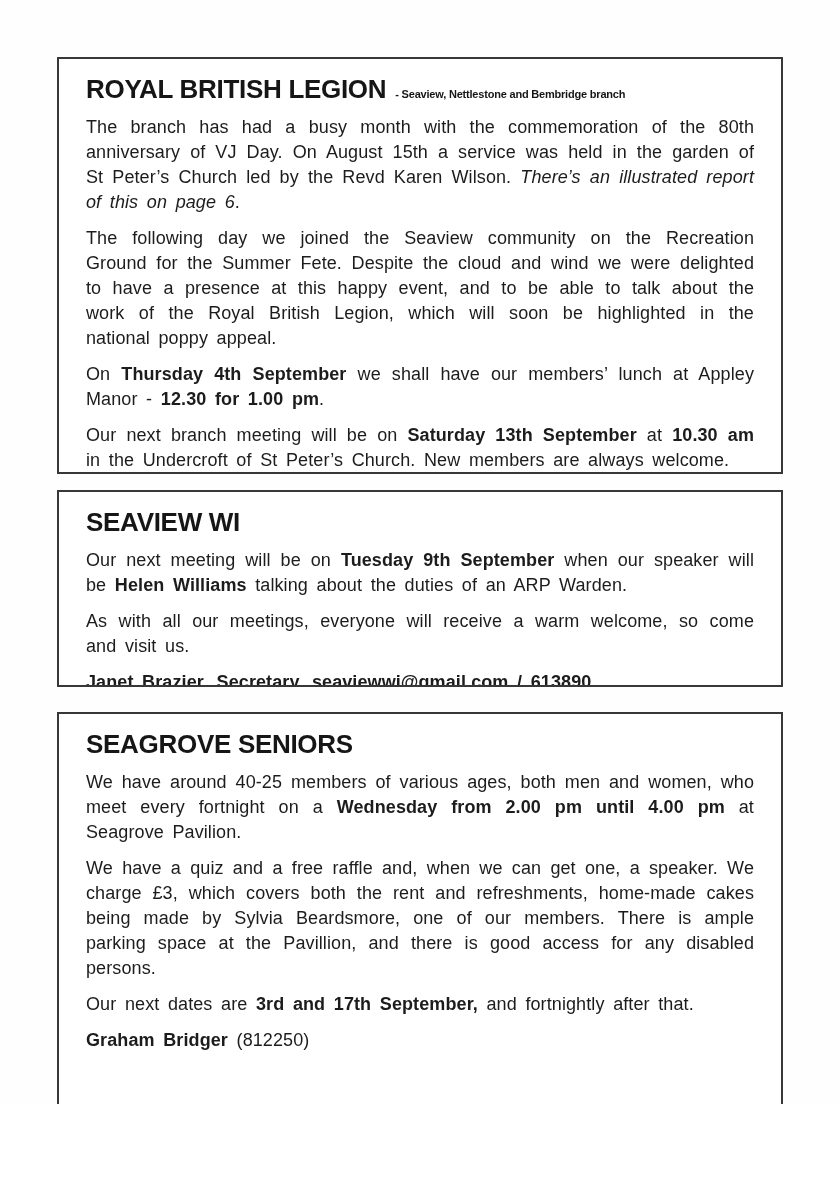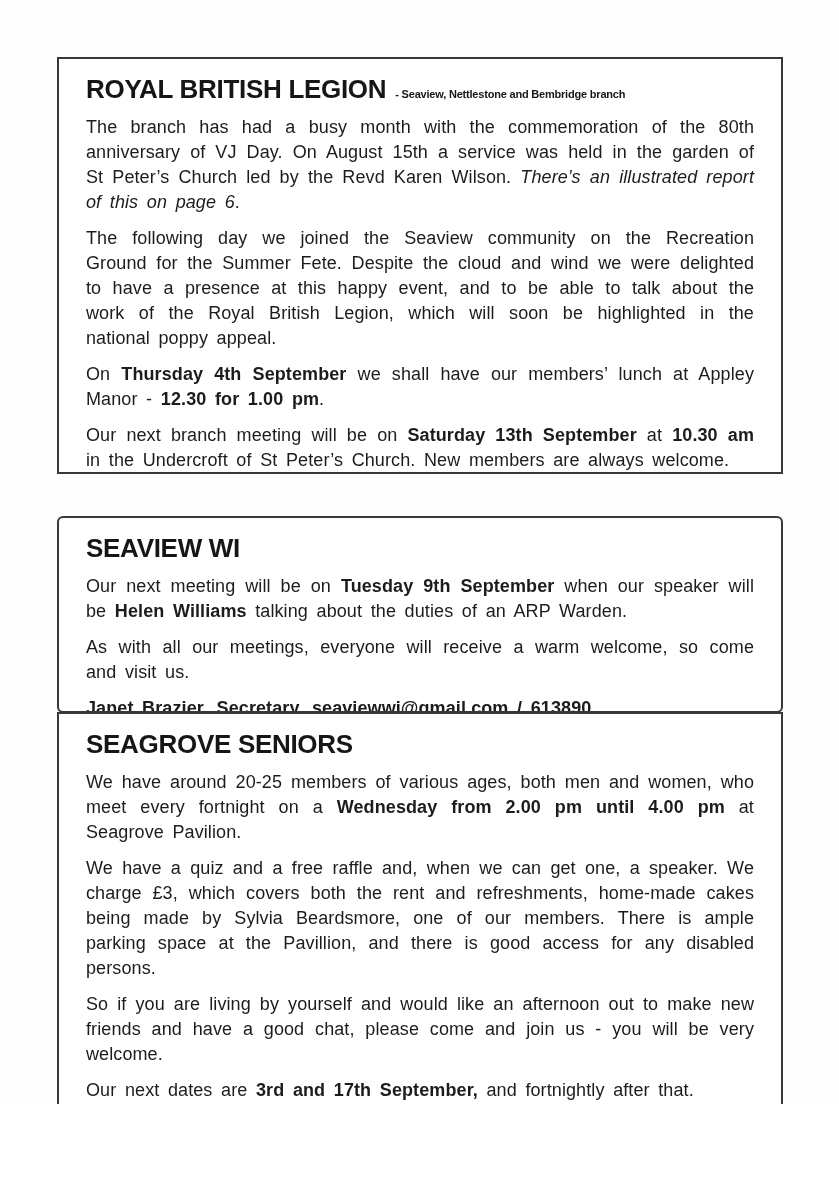--- a/index.html
+++ b/index.html
@@ -17,21 +17,21 @@
   .box {
     position: absolute;
     left: 57px;
     width: 726px;
     border: 2px solid #383838;
     background: #fff;
     padding: 13px 27px 14px 27px;
     overflow: hidden;
   }
   .box-1 { top: 57px;  height: 417px; }
-  .box-2 { top: 516px; height: 197px; border-radius: 6px; }
+  .box-2 { top: 490px; height: 197px; }
   .box-3 { top: 712px; height: 406px; }
   .hdr {
     display: flex;
     align-items: baseline;
     gap: 9px;
     word-spacing: 0;
     margin: 2px 0 10px 0;
     white-space: nowrap;
   }
   .title {
@@ -98,23 +98,22 @@
         <p class="para"><span>As with all our meetings, everyone will receive a warm welcome, so come and visit us.</span></p>
         <p class="para"><span class="b">Janet Brazier, Secretary, </span><span class="b u">seaviewwi@gmail.com</span><span class="b"> / 613890</span></p>
       </div>
   </div>
 
   <div class="box box-3">
     <div class="hdr">
       <span class="title">SEAGROVE SENIORS</span>
     </div>
     <div>
-        <p class="para"><span>We have around 20-25 members of various ages, both men and women, who meet every fortnight on a </span><span class="b">Wednesday from 2.00 pm until 4.00 pm</span><span> at Seagrove Pavilion.</span></p>
+        <p class="para"><span>We have around 40-25 members of various ages, both men and women, who meet every fortnight on a </span><span class="b">Wednesday from 2.00 pm until 4.00 pm</span><span> at Seagrove Pavilion.</span></p>
         <p class="para"><span>We have a quiz and a free raffle and, when we can get one, a speaker. We charge £3, which covers both the rent and refreshments, home-made cakes being made by Sylvia Beardsmore, one of our members. There is ample parking space at the Pavillion, and there is good access for any disabled persons.</span></p>
-        <p class="para"><span>So if you are living by yourself and would like an afternoon out to make new friends and have a good chat, please come and join us - you will be very welcome.</span></p>
         <p class="para"><span>Our next dates are </span><span class="b">3rd and 17th September,</span><span> and fortnightly after that.</span></p>
         <p class="para"><span class="b">Graham Bridger</span><span> (812250)</span></p>
       </div>
   </div>
 
   <div class="page-number">16</div>
 
 </div>
 
 </body></html>

